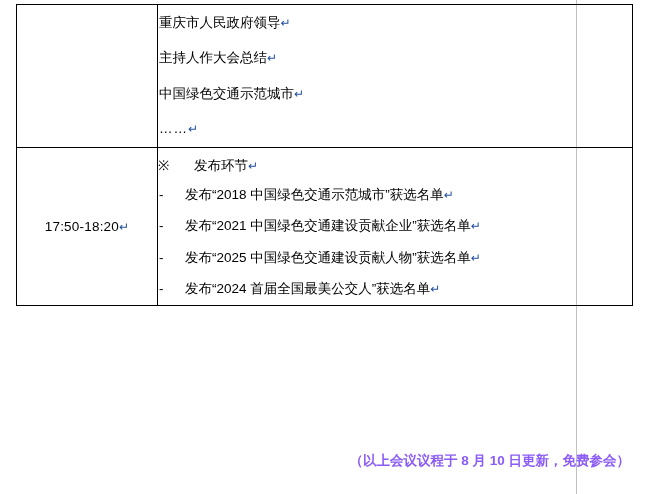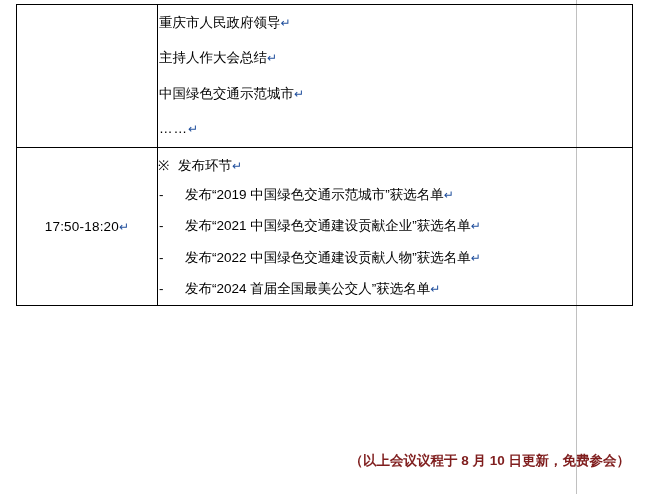--- a/index.html
+++ b/index.html
@@ -71,41 +71,41 @@
     width: 18px;
   }
   .indent-dash {
     display: inline-block;
     width: 26px;
   }
   .heading {
     font-size: 13.5px;
     padding: 8px 0 4px 0;
   }
-  .heading .label { margin-left: 2px; }
+  .heading .label { margin-left: 18px; }
 
   .pilcrow {
     color: #1f4e9c;
     font-size: 12px;
   }
   .arrow {
     color: #1f4e9c;
     font-size: 12px;
   }
   .dots {
     letter-spacing: 1px;
   }
 
   .footnote {
     position: absolute;
     left: 16px;
     top: 452px;
     width: 614px;
     text-align: right;
-    color: #7f1d1d;
+    color: #8b5cf6;
     font-size: 13.5px;
     font-weight: bold;
     padding-right: 6px;
   }
 </style>
 </head>
 <body>
 
 <div class="page-guide g1"></div>
 
@@ -135,27 +135,27 @@
 
       <tr>
         <td class="col-time time-cell">
           <span>17:50-18:20</span><span class="pilcrow">↵</span>
         </td>
         <td class="col-body body-cell">
           <div class="heading">
             <span class="marker">※</span><span class="label">发布环节</span><span class="pilcrow">↵</span>
           </div>
           <div class="line tight">
-            <span class="indent-dash">-</span><span>发布“2019 中国绿色交通示范城市”获选名单</span><span class="arrow">↵</span>
+            <span class="indent-dash">-</span><span>发布“2018 中国绿色交通示范城市”获选名单</span><span class="arrow">↵</span>
           </div>
           <div class="line tight">
             <span class="indent-dash">-</span><span>发布“2021 中国绿色交通建设贡献企业”获选名单</span><span class="arrow">↵</span>
           </div>
           <div class="line tight">
-            <span class="indent-dash">-</span><span>发布“2022 中国绿色交通建设贡献人物”获选名单</span><span class="arrow">↵</span>
+            <span class="indent-dash">-</span><span>发布“2025 中国绿色交通建设贡献人物”获选名单</span><span class="arrow">↵</span>
           </div>
           <div class="line tight">
             <span class="indent-dash">-</span><span>发布“2024 首届全国最美公交人”获选名单</span><span class="pilcrow">↵</span>
           </div>
         </td>
       </tr>
 
     </tbody>
   </table>
 </div>

